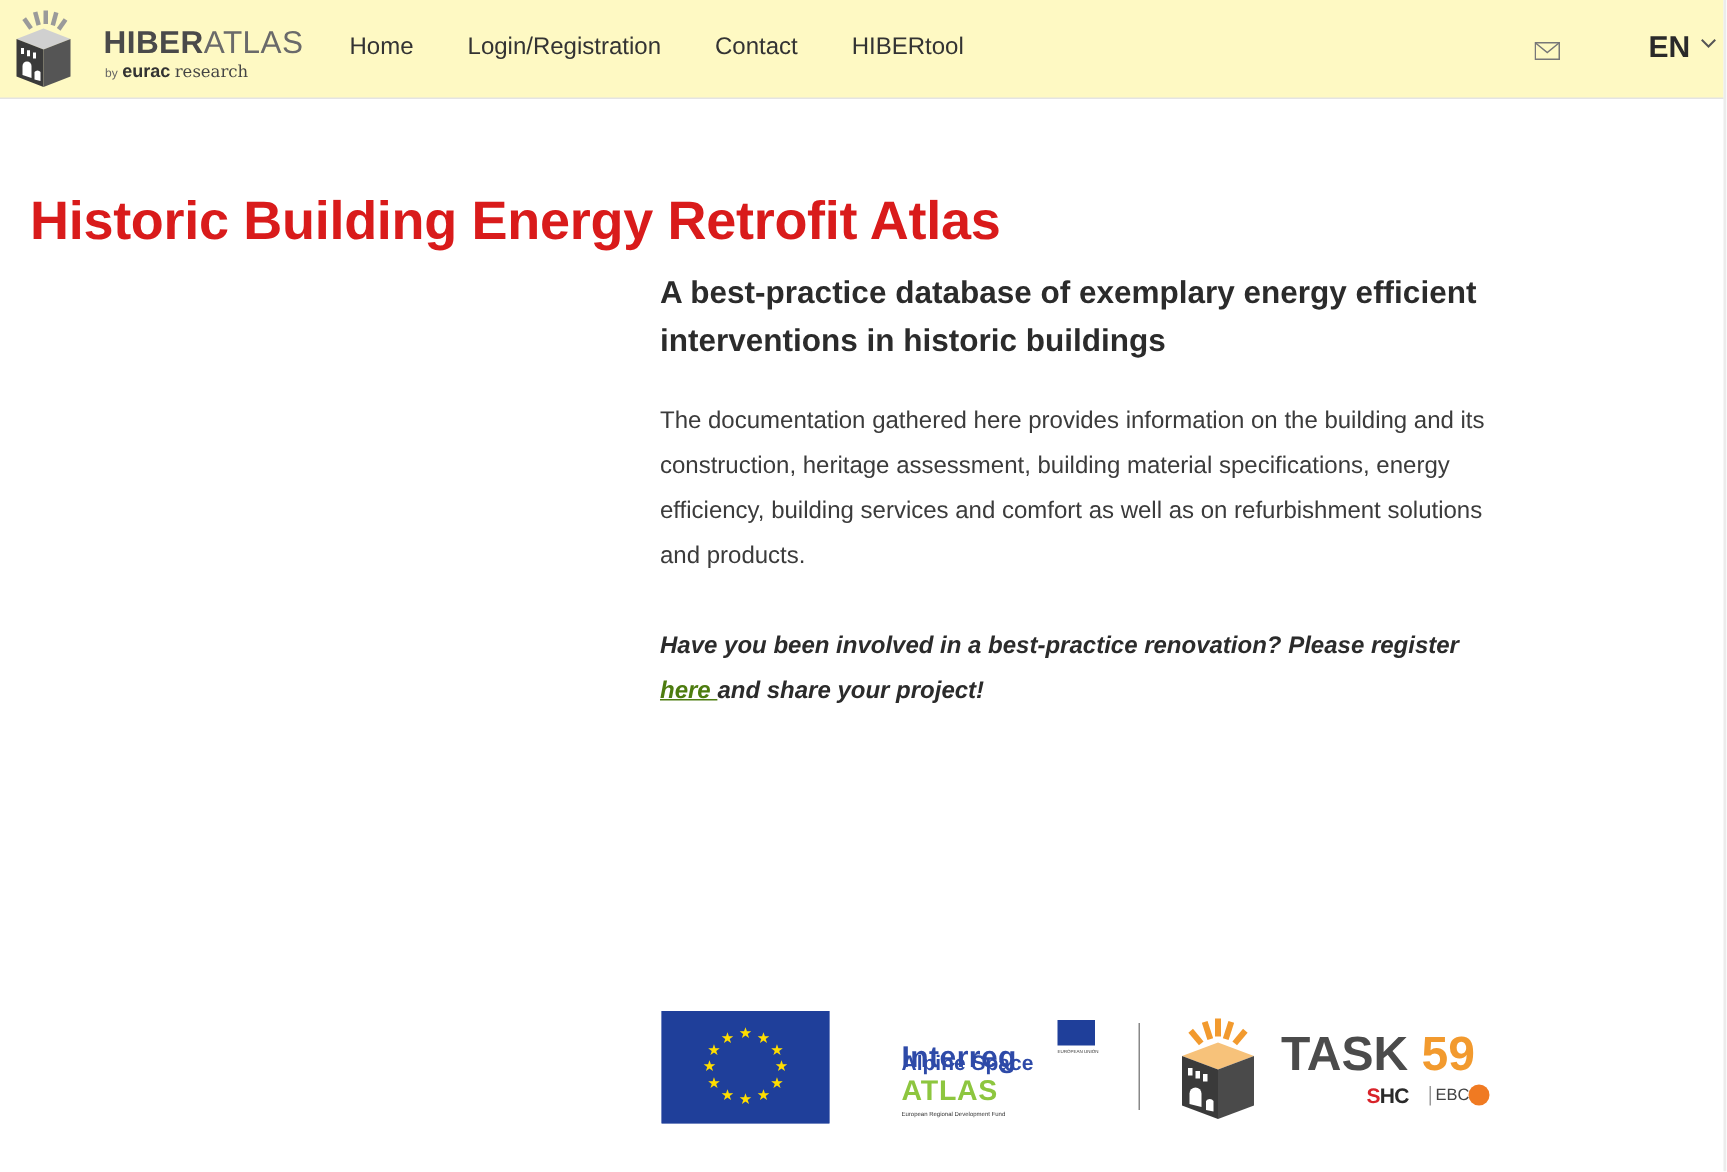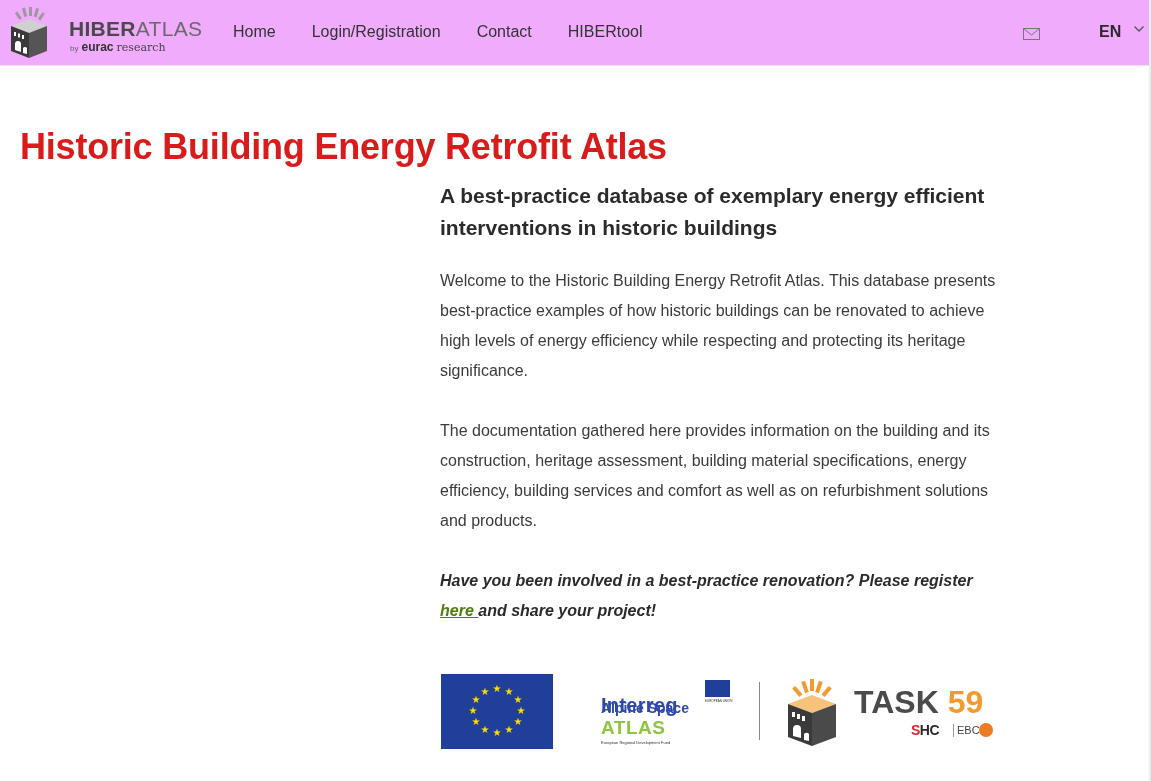--- a/index.html
+++ b/index.html
@@ -3,37 +3,37 @@
 <meta charset="utf-8">
 <style>
   * { box-sizing: border-box; margin: 0; padding: 0; }
   html, body { width: 1151px; height: 781px; overflow: hidden; background: #ffffff; }
   body { font-family: "Liberation Sans", "DejaVu Sans", sans-serif; color: #333333; position: relative; }
 
   .page { position: absolute; left: 0; top: 0; width: 1149px; height: 781px; background: #fff; }
   .scroll-edge { position: absolute; right: 0; top: 0; width: 2px; height: 781px; background: #ececec; }
 
   
-  .header { position: absolute; left: 0; top: 0; width: 1149px; height: 66px; border-bottom: 1px solid #e4e4e4; background: #f0abfc; }
+  .header { position: absolute; left: 0; top: 0; width: 1149px; height: 66px; border-bottom: 1px solid #e4e4e4; background: #fef9c3; }
   .logo { position: absolute; left: 9px; top: 6px; width: 185px; height: 52px; display: block; }
   .logo-mark { position: absolute; left: 0; top: 0; width: 40px; height: 52px; }
   .logo-title { position: absolute; left: 60px; top: 12px; font-size: 21px; letter-spacing: 0.3px; color: #555; line-height: 22px; }
   .logo-title b { font-weight: 700; color: #4a4a4a; }
   .logo-title span.light { font-weight: 400; color: #6a6a6a; }
   .logo-sub { position: absolute; left: 61px; top: 34px; font-size: 12px; color: #444; line-height: 14px; white-space: nowrap; }
   .logo-sub .by { font-size: 8px; color: #666; margin-right: 3px; }
   .logo-sub .eurac { font-weight: 700; font-size: 12px; color: #333; margin-right: 3px; }
   .logo-sub .research { font-family: "DejaVu Serif", serif; font-size: 11px; color: #444; }
 
   .nav { position: absolute; left: 225px; top: 18px; height: 28px; display: flex; align-items: center; }
   .nav-item { font-size: 16px; color: #333; padding: 4px 8px; margin-right: 20px; border-radius: 14px; line-height: 20px; cursor: pointer; white-space: nowrap; }
   .nav-item.active { background: #d81e1e; color: #ffffff; padding: 3px 11px; margin-right: 16px; margin-left: -4px; }
 
   .mail { position: absolute; left: 1023px; top: 28px; width: 17px; height: 12px; }
-  .lang { position: absolute; left: 1099px; top: 22px; font-size: 16px; font-weight: 700; color: #2a2a2a; line-height: 20px; }
+  .lang { position: absolute; left: 1099px; top: 22px; font-size: 20px; font-weight: 700; color: #2a2a2a; line-height: 20px; }
   .lang-chevron { position: absolute; left: 1133px; top: 25px; width: 12px; height: 8px; }
 
   
   .main-title { position: absolute; left: 20px; top: 126px; font-size: 36px; font-weight: 700; color: #d91b1b; line-height: 42px; white-space: nowrap; letter-spacing: -0.2px; }
   .content { position: absolute; left: 440px; top: 180px; width: 570px; }
   .subtitle { font-size: 21px; font-weight: 700; color: #2b2b2b; line-height: 32px; margin-top: 0; }
   .para { font-size: 16px; color: #3b3b3b; line-height: 30px; margin-top: 22px; }
   .para + .para { margin-top: 30px; }
   .cta { font-size: 16px; font-weight: 700; font-style: italic; color: #2b2b2b; line-height: 30px; margin-top: 30px; }
   .cta a { color: #4d7c0f; text-decoration: underline; }
@@ -102,21 +102,20 @@
     <span class="lang">EN</span>
     <svg class="lang-chevron" viewBox="0 0 12 8">
       <polyline points="1.5,1.5 6,6 10.5,1.5" fill="none" stroke="#555" stroke-width="1.3"></polyline>
     </svg>
   </header>
 
   <h1 class="main-title">Historic Building Energy Retrofit Atlas</h1>
 
   <section class="content">
     <h2 class="subtitle">A best-practice database of exemplary energy efficient interventions in historic buildings</h2>
-    <p class="para">Welcome to the Historic Building Energy Retrofit Atlas. This database presents best-practice examples of how historic buildings can be renovated to achieve high levels of energy efficiency while respecting and protecting its heritage significance.</p>
     <p class="para">The documentation gathered here provides information on the building and its construction, heritage assessment, building material specifications, energy efficiency, building services and comfort as well as on refurbishment solutions and products.</p>
     <p class="cta"><span>Have you been involved in a best-practice renovation? Please register </span><a>here </a><span>and share your project!</span></p>
   </section>
 
   <div class="logos">
     <svg class="eu-flag" viewBox="0 0 112 75">
       <rect width="112" height="75" fill="#1f3f9a"></rect>
       <g fill="#ffdd00" font-size="10" text-anchor="middle" font-family="DejaVu Sans, sans-serif">
         <text x="56" y="18">★</text>
         <text x="68" y="21">★</text>

